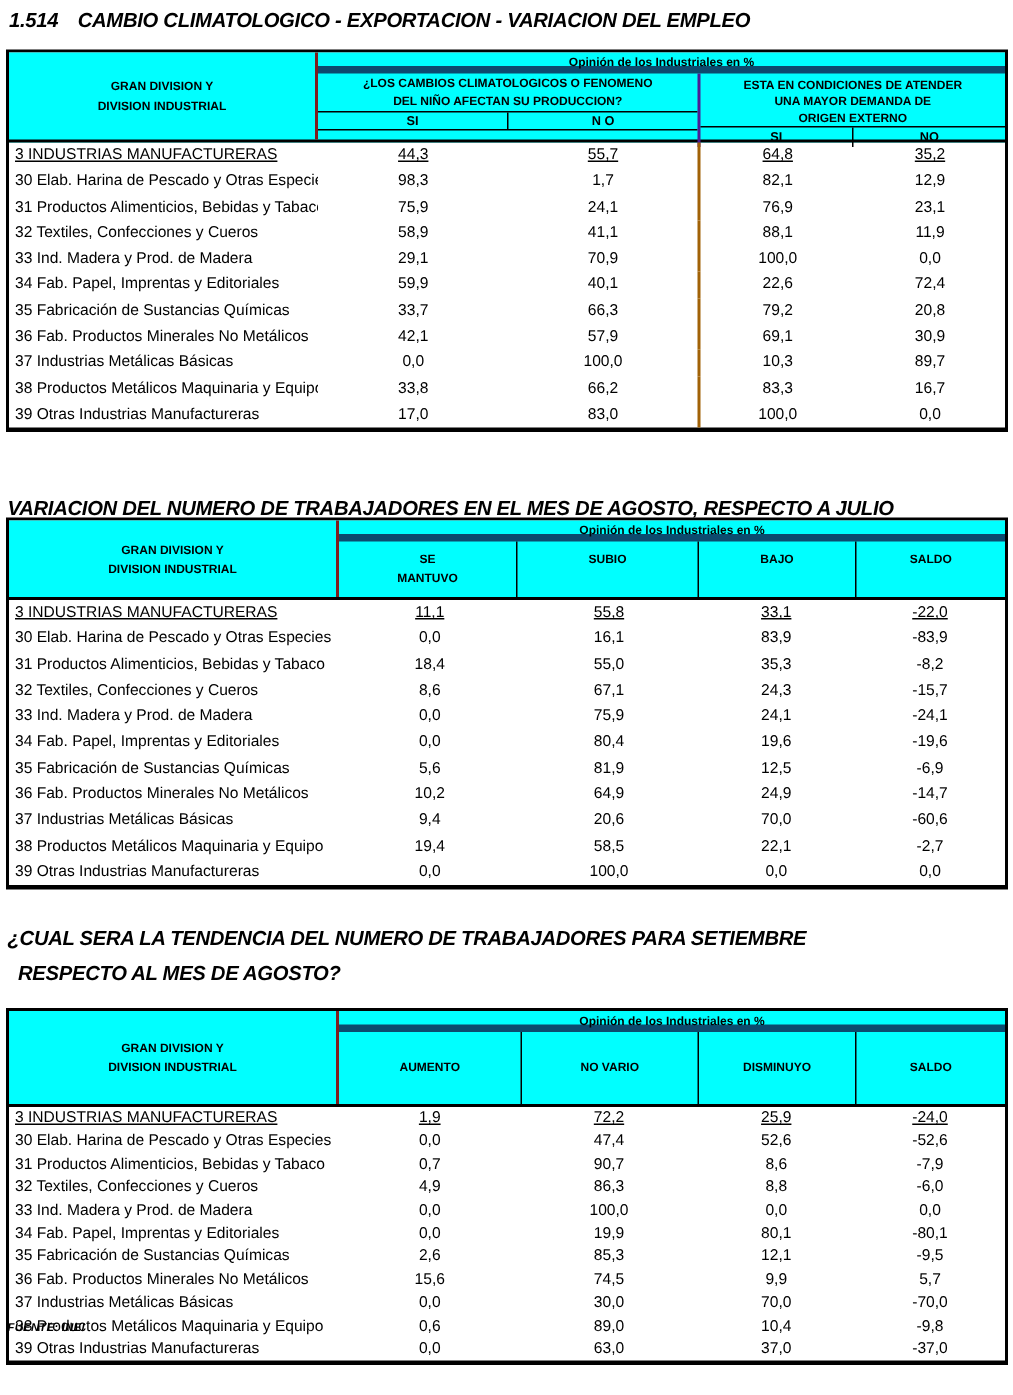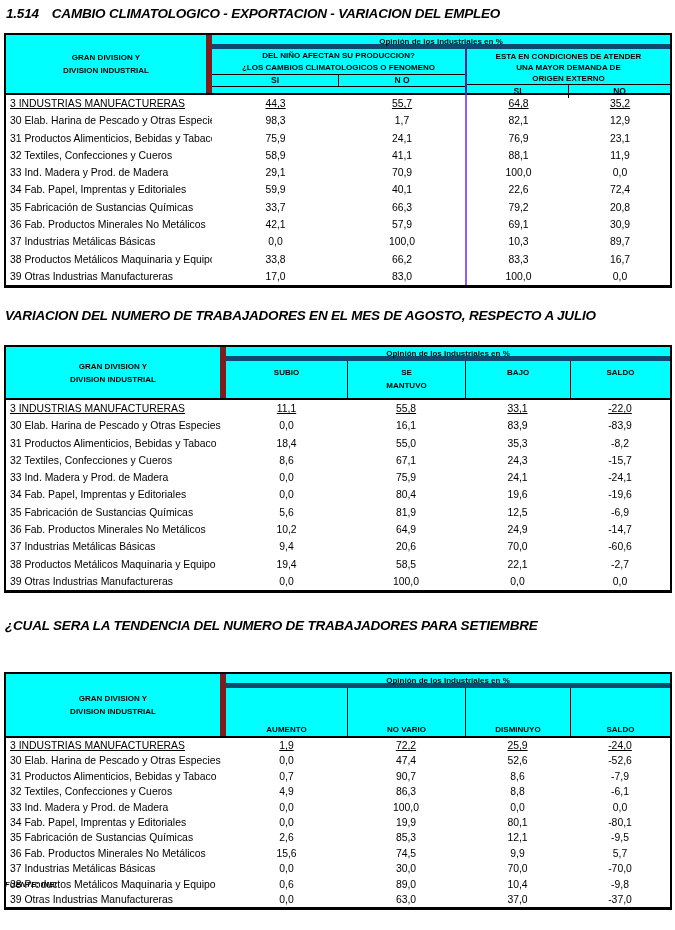--- a/index.html
+++ b/index.html
@@ -7,39 +7,39 @@
   body {
     width:675px; height:930px; position:relative;
     font-family:"Liberation Sans", sans-serif; color:#000;
     overflow:hidden;
   }
 
   .title { position:absolute; font-weight:bold; font-style:italic;
            font-size:13.5px; white-space:nowrap; letter-spacing:-0.2px; }
   #title1 { left:6px; top:6px; }
   #title1 .num { margin-right:13px; }
-  #title2 { left:5px; top:308px; }
+  #title2 { left:5px; top:331px; }
   #title3 { left:5px; top:614px; line-height:23px; }
   #title3 .l2 { margin-left:7px; }
 
   .tbl { position:absolute; left:4px; width:668px;
          border:2px solid #000; border-bottom-width:3px; background:#fff; }
   #table1 { top:33px; }
   #table2 { top:345px; }
   #table3 { top:672px; }
 
   .thead { background:#00ffff; border-bottom:2px solid #000;
            display:flex; font-weight:bold; }
   #table1 .thead { height:60px; }
   #table2 .thead { height:53px; }
   #table3 .thead { height:64px; }
 
   .leftcell { display:flex; flex-direction:column; justify-content:center;
               text-align:center; font-size:8px; line-height:13px;
-              border-right:6px solid #7f1d1d; }
+              border-right:2px solid #7f1d1d; }
   #table1 .leftcell { width:206px; }
   #table2 .leftcell, #table3 .leftcell { width:220px; }
 
   .hright { flex:1; display:flex; flex-direction:column; }
   .opinion { height:14px; border-bottom:5px solid #0c4a6e; text-align:center;
              font-size:8px; line-height:13px; }
 
   
   .groups { flex:1; display:flex; }
   .grp1 { width:253px; display:flex; flex-direction:column; }
@@ -52,34 +52,34 @@
   .grp2 { flex:1; border-left:2px solid #4c1d95; display:flex; flex-direction:column; }
   .grp2 .glabel { flex:1; text-align:center; font-size:8px; line-height:11px; padding-top:2px; }
   .grp2 .sino { height:14px; border-top:1px solid #000; line-height:12px; }
 
   
   .cols { flex:1; display:flex; text-align:center; font-size:8px; }
   .cols .ccell { display:flex; flex-direction:column; align-items:center;
                  border-left:1px solid #000; }
   .cols .ccell:first-child { border-left:none; }
   #table2 .ccell { justify-content:flex-start; padding-top:5px; line-height:13px; }
-  #table3 .ccell { justify-content:flex-end; line-height:12px; }
+  #table3 .ccell { justify-content:center; line-height:12px; }
   .cw1 { width:121px; } .cw2 { width:118px; } .cw3 { width:105px; } .cw4 { flex:1; }
 
   
   .row { display:flex; font-size:10.4px; }
   #table1 .row, #table2 .row { height:17.3px; line-height:17.3px; }
   #table3 .row { height:15.4px; line-height:15.4px; }
   .rows .row:first-child { text-decoration:underline; }
   .rname { padding-left:4px; white-space:nowrap; overflow:hidden; }
   #table1 .rname { width:206px; }
   #table2 .rname, #table3 .rname { width:220px; }
   .rv { text-align:center; }
   #table1 .rv1 { width:127px; } #table1 .rv2 { width:126px; }
-  #table1 .rv3 { width:105px; border-left:2px solid #8b5cf6; }
+  #table1 .rv3 { width:105px; border-left:2px solid #a16207; }
   #table1 .rv4 { flex:1; }
   #table2 .rv1, #table3 .rv1 { width:121px; }
   #table2 .rv2, #table3 .rv2 { width:118px; }
   #table2 .rv3, #table3 .rv3 { width:105px; }
   #table2 .rv4, #table3 .rv4 { flex:1; }
 
   #footer { position:absolute; left:5px; top:880px; font-size:7.5px;
             font-weight:bold; font-style:italic; letter-spacing:0.2px; }
 </style>
 </head>
@@ -93,22 +93,22 @@
   <div class="thead">
     <div class="leftcell">
       <div>GRAN DIVISION Y</div>
       <div>DIVISION INDUSTRIAL</div>
     </div>
     <div class="hright">
       <div class="opinion">Opinión de los Industriales en %</div>
       <div class="groups">
         <div class="grp1">
           <div class="glabel">
+            <div>¿LOS CAMBIOS CLIMATOLOGICOS  O FENOMENO</div>
             <div>DEL NIÑO AFECTAN SU PRODUCCION?</div>
-            <div>¿LOS CAMBIOS CLIMATOLOGICOS  O FENOMENO</div>
           </div>
           <div class="sino">
             <div class="scell">SI</div>
             <div class="scell">N O</div>
           </div>
           <div class="fill"></div>
         </div>
         <div class="grp2">
           <div class="glabel">
             <div>ESTA EN CONDICIONES DE ATENDER</div>
@@ -209,26 +209,26 @@
 
 <div class="tbl" id="table2">
   <div class="thead">
     <div class="leftcell">
       <div>GRAN DIVISION Y</div>
       <div>DIVISION INDUSTRIAL</div>
     </div>
     <div class="hright">
       <div class="opinion">Opinión de los Industriales en %</div>
       <div class="cols">
-        <div class="ccell cw1">
-          <div>SUBIO</div>
-        </div>
         <div class="ccell cw2">
           <div>SE</div>
           <div>MANTUVO</div>
+        </div>
+        <div class="ccell cw1">
+          <div>SUBIO</div>
         </div>
         <div class="ccell cw3">
           <div>BAJO</div>
         </div>
         <div class="ccell cw4">
           <div>SALDO</div>
         </div>
       </div>
     </div>
   </div>
@@ -309,20 +309,21 @@
       <div class="rv rv1">0,0</div>
       <div class="rv rv2">100,0</div>
       <div class="rv rv3">0,0</div>
       <div class="rv rv4">0,0</div>
     </div>
     </div>
 </div>
 
 <div class="title" id="title3">
   <div>¿CUAL SERA LA TENDENCIA DEL NUMERO DE TRABAJADORES PARA SETIEMBRE</div>
+  <div class="l2">RESPECTO AL MES DE AGOSTO?</div>
 </div>
 
 <div class="tbl" id="table3">
   <div class="thead">
     <div class="leftcell">
       <div>GRAN DIVISION Y</div>
       <div>DIVISION INDUSTRIAL</div>
     </div>
     <div class="hright">
       <div class="opinion">Opinión de los Industriales en %</div>
@@ -363,21 +364,21 @@
       <div class="rv rv1">0,7</div>
       <div class="rv rv2">90,7</div>
       <div class="rv rv3">8,6</div>
       <div class="rv rv4">-7,9</div>
     </div>
       <div class="row">
       <div class="rname">32 Textiles, Confecciones y Cueros</div>
       <div class="rv rv1">4,9</div>
       <div class="rv rv2">86,3</div>
       <div class="rv rv3">8,8</div>
-      <div class="rv rv4">-6,1</div>
+      <div class="rv rv4">-6,0</div>
     </div>
       <div class="row">
       <div class="rname">33 Ind. Madera y Prod. de Madera</div>
       <div class="rv rv1">0,0</div>
       <div class="rv rv2">100,0</div>
       <div class="rv rv3">0,0</div>
       <div class="rv rv4">0,0</div>
     </div>
       <div class="row">
       <div class="rname">34 Fab. Papel, Imprentas y Editoriales</div>

